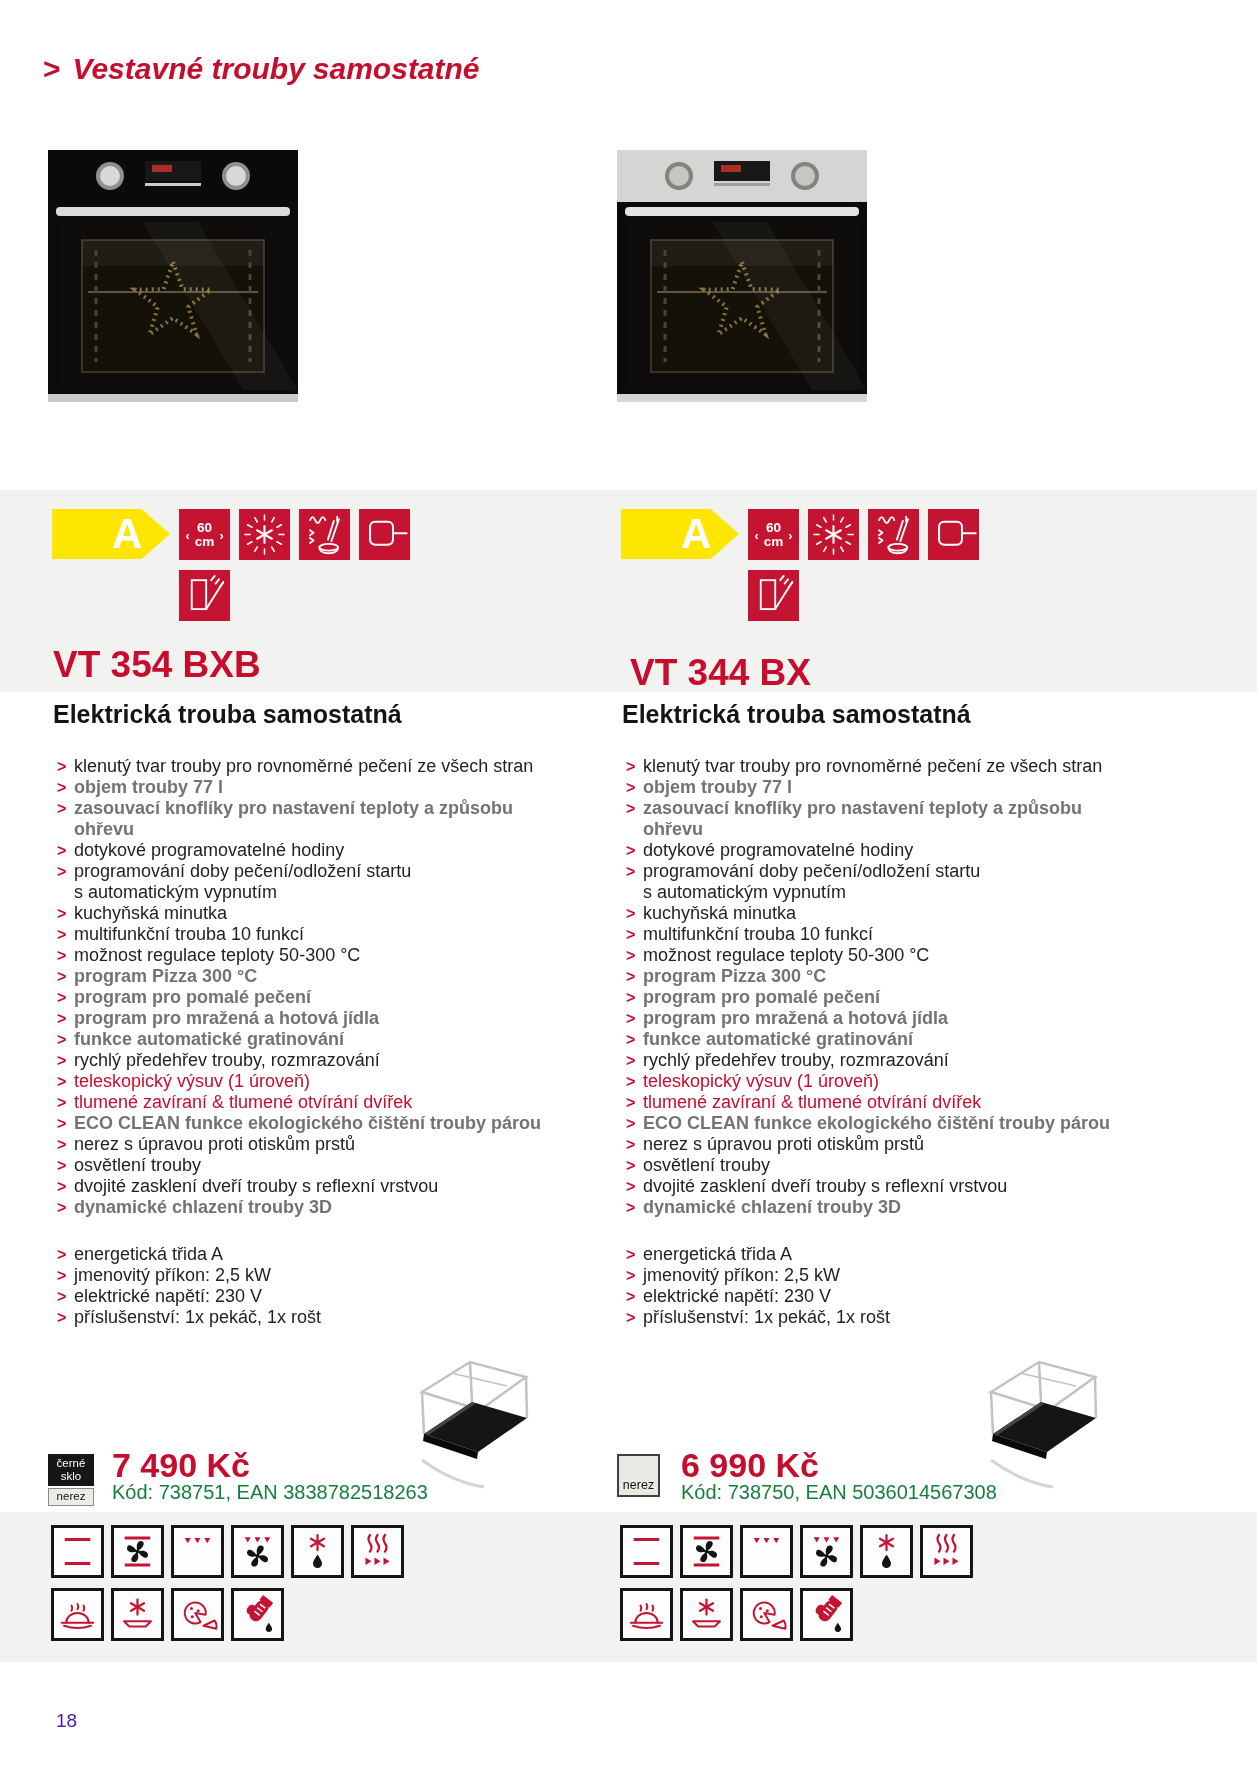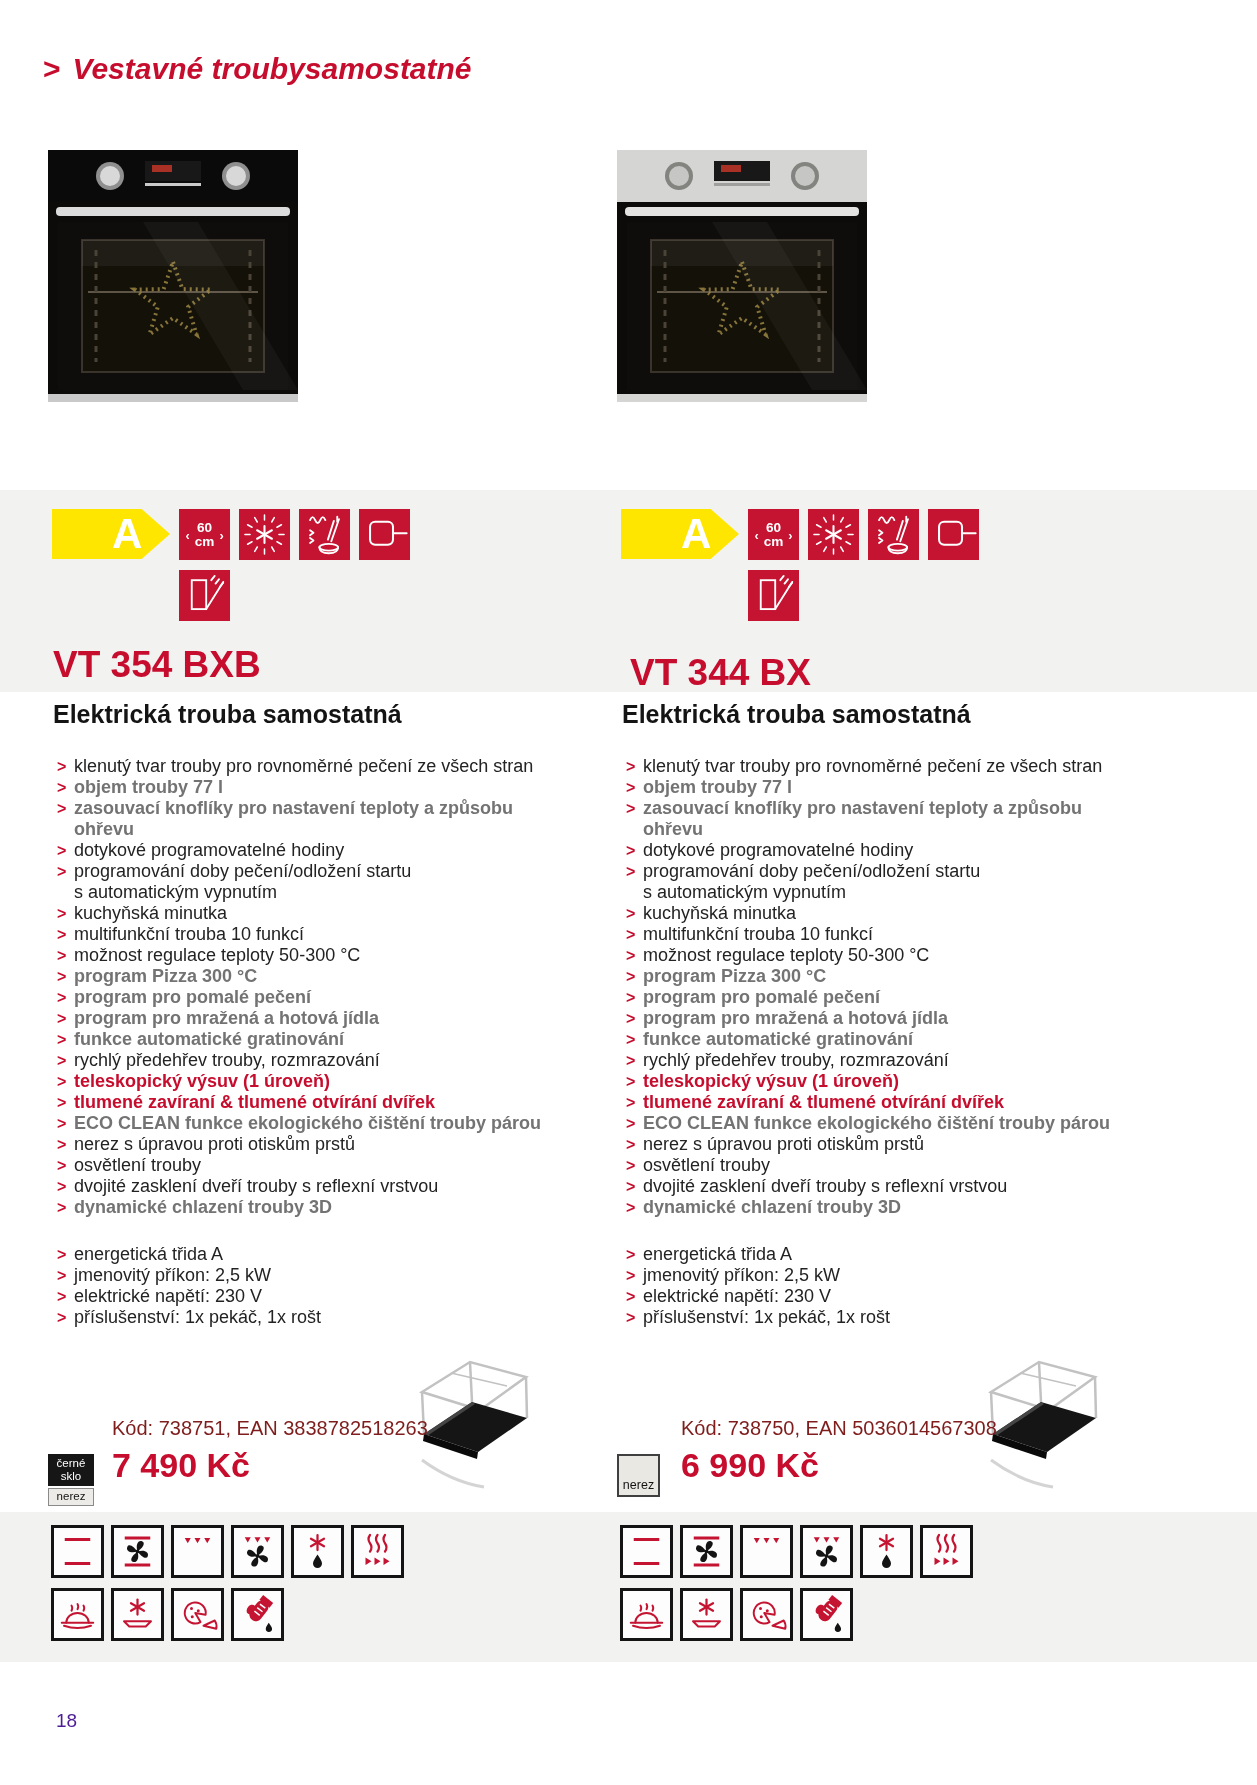--- a/index.html
+++ b/index.html
@@ -4,52 +4,52 @@
 <style>
   html,body{margin:0;padding:0}
   body{width:1257px;height:1785px;position:relative;background:#fff;overflow:hidden;
        font-family:"Liberation Sans",sans-serif;color:#1a1a1a;}
   .defs{position:absolute;width:0;height:0;overflow:hidden}
   .band{position:absolute;left:0;width:1257px;background:var(--band)}
   .band-top{top:490px;height:202px}
   .band-bottom{top:1512px;height:150px}
   .page-header{position:absolute;left:43px;top:52px;font-size:30px;color:var(--accent);white-space:nowrap}
   .page-header .chev{font-weight:800;margin-right:12px}
-  .page-header .strong{font-style:italic;font-weight:800;}
+  .page-header .strong{font-style:italic;font-weight:800;margin-right:8px}
   .page-header .light{font-style:italic;font-weight:700}
   .col{position:absolute;top:0;width:490px;height:1785px}
   .oven-wrap{position:absolute;left:3px;top:150px;width:250px;height:252px}
   .energy-arrow{position:absolute;left:7px;top:509px;width:118px;height:50px;background:var(--energy_yellow);
       clip-path:polygon(0 0,76% 0,100% 50%,76% 100%,0 100%);display:flex;align-items:center}
   .energy-arrow span{margin-left:60px;font-size:42px;font-weight:800;color:#fff;line-height:1}
   .eicons{position:absolute;left:134px;display:flex;gap:9px}
   .eicons.r1{top:509px}
   .eicons.r2{top:570px}
   .eicon{width:51px;height:51px;background:var(--icon_red);display:flex;align-items:center;justify-content:center}
   .eicon svg{width:51px;height:51px}
   .model{position:absolute;left:8px;top:644px;font-size:37px;font-weight:800;color:var(--accent);white-space:nowrap}
   .subtitle{position:absolute;left:8px;top:700px;font-size:25px;font-weight:700;color:#141414;white-space:nowrap}
   ul.plist{position:absolute;left:0;margin:12px;padding:0;list-style:none;font-size:18px;line-height:21px}
   ul.features{top:744px}
   ul.specs{top:1232px}
   .f{white-space:nowrap}
   .f .chev{display:inline-block;width:17px;color:var(--accent);font-weight:800;font-size:16px}
   .f .ftext{color:#232323}
   .f.b .ftext{font-weight:700;color:#737373}
-  .f.r .ftext{font-weight:700;color:var(--accent)}
+  .f.r .ftext{font-weight:400;color:var(--accent)}
   .f.cont .chev{visibility:hidden}
   .accessory{position:absolute;left:363px;top:1350px;width:130px;height:155px}
   .badges{position:absolute;left:3px;top:1454px;display:flex;flex-direction:column;gap:2px}
   .badge{box-sizing:border-box;font-size:11.5px;line-height:1.15;text-align:center}
   .badge.dark{width:46px;background:#161616;color:#fff;padding:3px 1px}
   .badge.strip{width:46px;background:#edebe7;color:#141414;border:1px solid #8a8a8a;padding:1px 0}
   .badge.square{width:43px;height:43px;background:#e9e8e3;border:2px solid #3f3f3f;color:#141414;
       display:flex;align-items:flex-end;justify-content:center;padding-bottom:3px;font-size:12.5px}
   .price{position:absolute;left:67px;top:1446px;font-size:34px;font-weight:800;color:var(--accent);white-space:nowrap}
-  .code{position:absolute;left:67px;top:1417px;font-size:20px;color:#7f1d1d;white-space:nowrap}
+  .code{position:absolute;left:67px;top:1481px;font-size:20px;color:#15803d;white-space:nowrap}
   .figrid{position:absolute;left:6px;display:flex;gap:7px}
   .figrid.r1{top:1525px}
   .figrid.r2{top:1588px}
   .ficon{width:47px;height:47px;background:#fdfdfd;border:3px solid #141414;display:flex;align-items:center;justify-content:center}
   .ficon svg{width:45px;height:45px}
   .page-number{position:absolute;left:56px;top:1710px;font-size:19px;color:#4c1d95}
 </style>
 </head>
 <body>
 

